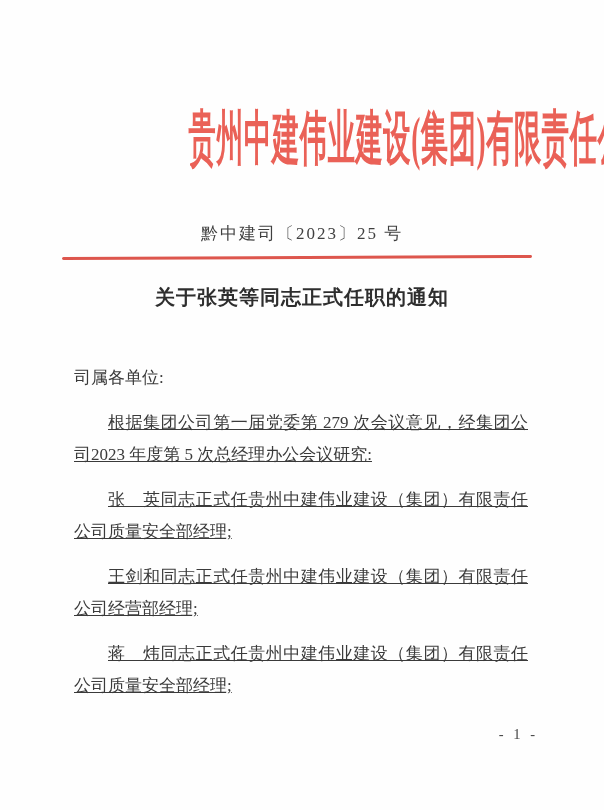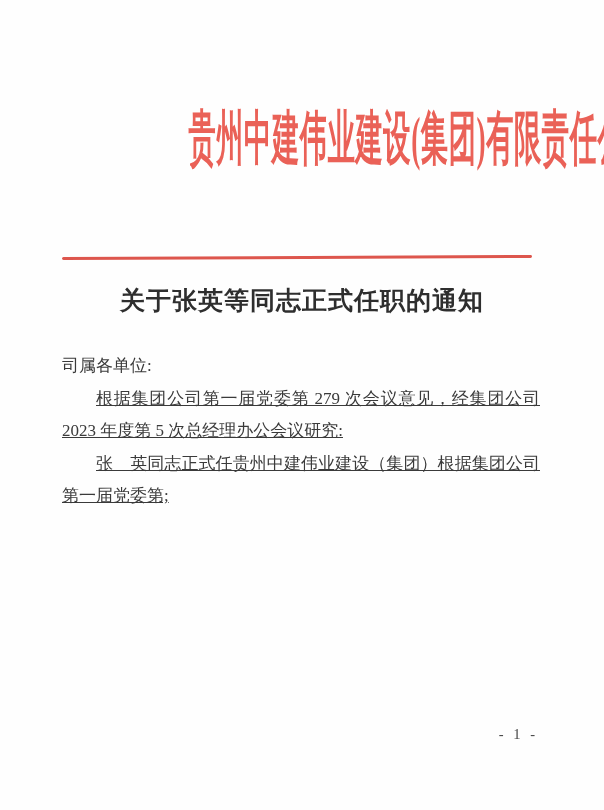--- a/index.html
+++ b/index.html
@@ -59,38 +59,38 @@
     border-radius: 2px;
   }
   
   .doc-title {
     position: absolute;
     top: 284px;
     left: 0;
     right: 0;
     margin: 0;
     text-align: center;
-    font-size: 25px;
+    font-size: 20px;
     font-weight: bold;
     letter-spacing: 1px;
     color: #2e2e2e;
   }
   
   .body-block {
     position: absolute;
     top: 350px;
     left: 62px;
     width: 478px;
     font-size: 17px;
     line-height: 32.5px;
     text-align: justify;
     color: #3a3a3a;
   }
   .body-block p {
-    margin: 0;
+    margin: 12px;
     padding: 0;
   }
   .salutation {
     text-indent: 0;
   }
   .para {
     text-indent: 2em;
     text-decoration: underline;
   }
   
@@ -105,28 +105,31 @@
 </style>
 </head>
 <body>
 
 <div class="page">
 
   <div class="header-title">
     <span class="stretch">贵州中建伟业建设(集团)有限责任公司文件</span>
   </div>
 
+  <div class="doc-number">黔中建司〔2023〕25 号</div>
 
   <div class="red-line"></div>
 
   <h1 class="doc-title">关于张英等同志正式任职的通知</h1>
 
   <div class="body-block">
     <p class="salutation">司属各单位:</p>
     <div id="paragraphs">
         <p class="para">根据集团公司第一届党委第 279 次会议意见，经集团公司2023 年度第 5 次总经理办公会议研究:</p>
-        <p class="para">张　英同志正式任贵州中建伟业建设（集团）根据集团公司第一届党委第;</p>
+        <p class="para">张　英同志正式任贵州中建伟业建设（集团）有限责任公司质量安全部经理;</p>
+        <p class="para">王剑和同志正式任贵州中建伟业建设（集团）有限责任公司经营部经理;</p>
+        <p class="para">蒋　炜同志正式任贵州中建伟业建设（集团）有限责任公司质量安全部经理;</p>
       </div>
   </div>
 
   <div class="page-number">- 1 -</div>
 
 </div>
 
 </body></html>

